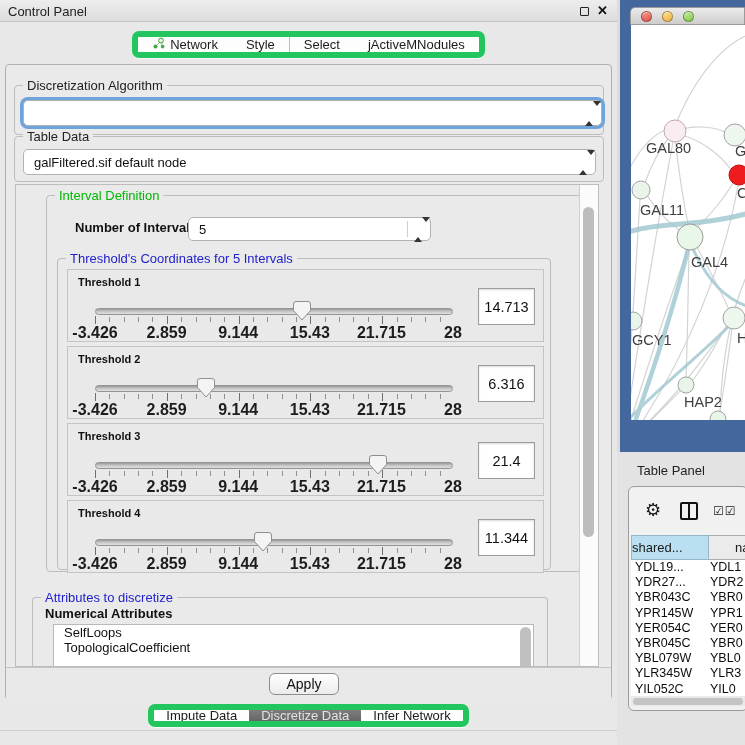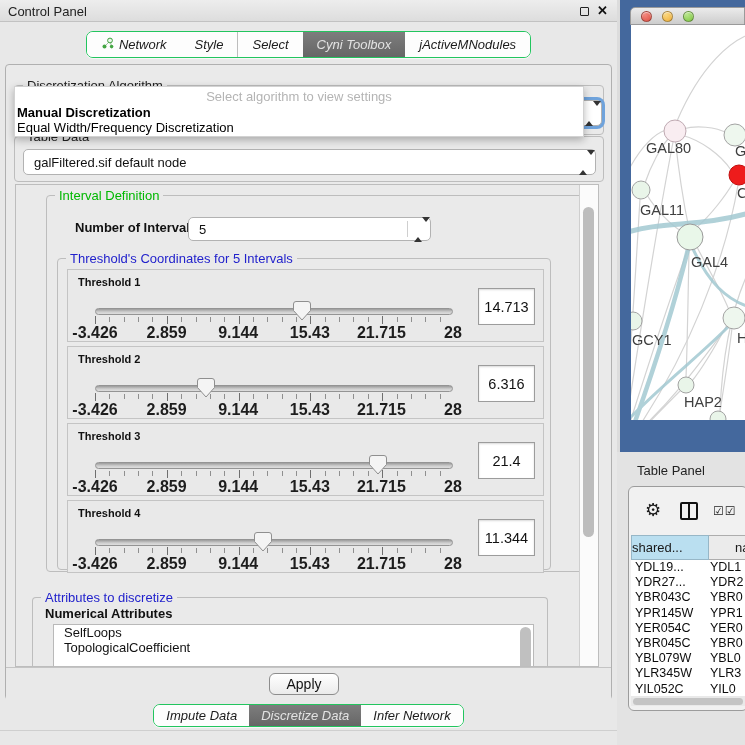--- a/index.html
+++ b/index.html
@@ -12,22 +12,22 @@
   .cp { position:absolute; left:0; top:0; width:617px; height:745px; background:#e8e8e8; }
   .cp-titlebar { position:absolute; left:0; top:0; width:617px; height:22px;
                  background:linear-gradient(#ededed,#dddddd); border-bottom:1px solid #c2c2c2; }
   .cp-title { position:absolute; left:8px; top:4px; font-size:13px; color:#222; }
   .float-ic { position:absolute; right:28px; top:7px; width:9px; height:9px;
               border:1.5px solid #222; border-radius:1px; }
   .close-ic { position:absolute; right:9px; top:3px; font-size:13px; font-weight:bold; color:#111; }
 
   
   .segrow { position:absolute; left:0; width:617px; display:flex; justify-content:center; }
-  .seggrp { display:flex; border:1px solid #22c55e; border-radius:7px; overflow:hidden;
-            background:#fff; height:27px; box-shadow:0 1px 1px rgba(255,255,255,.7);font-style:italic; }
+  .seggrp { display:flex; border:6px solid #22c55e; border-radius:7px; overflow:hidden;
+            background:#fff; height:27px; box-shadow:0 1px 1px rgba(255,255,255,.7); }
   .seg { display:flex; align-items:center; gap:5px; padding:0 14px; font-size:13px;
          color:#1b1b1b; font-weight:500; border-right:1px solid #bdbdbd; background:#fdfdfd; }
   .seg:last-child { border-right:none; }
   .seg.sel { background:linear-gradient(#7d7d7d,#666666); color:#e3e3e3; border-right:none; }
   .seg.presel { border-right:none; }
   .seggrp.small { height:23px; }
   .seggrp.small .seg { padding:0 12px; }
 
   
   .cp-outer { position:absolute; left:5px; top:64px; width:607px; height:636px;
@@ -164,43 +164,35 @@
             </svg>
           </span>
           <span>Network</span>
         </div>
         <div class="seg">
             <span>Style</span>
           </div>
         <div class="seg presel">
             <span>Select</span>
           </div>
-        <div class="seg sel">
-            <span>Cyni Toolbox</span>
-          </div>
         <div class="seg">
             <span>jActiveMNodules</span>
           </div>
       </div>
     </div>
 
     <div class="cp-outer">
 
       <div class="grp" style="left:8px; top:20px; width:590px; height:50px;">
         <span class="grp-title">Discretization Algorithm</span>
       </div>
       <div class="combo focused" style="left:17px; top:35px; width:579px; height:26px; z-index:5;">
         <span class="arrows"><span class="arr-up"></span><span class="arr-dn"></span></span>
       </div>
 
-      <div class="popup">
-        <div class="popup-hint">Select algorithm to view settings</div>
-        <div class="popup-opt1">Manual Discretization</div>
-        <div class="popup-opt2">Equal Width/Frequency Discretization</div>
-      </div>
 
       <div class="grp" style="left:8px; top:71px; width:590px; height:46px;">
         <span class="grp-title">Table Data</span>
         <div class="combo" style="left:8px; top:12px; width:573px; height:26px;">
           <span class="cv">galFiltered.sif default node</span>
           <span class="arrows"><span class="arr-up"></span><span class="arr-dn"></span></span>
         </div>
       </div>
 
       <div class="scrollpane">

